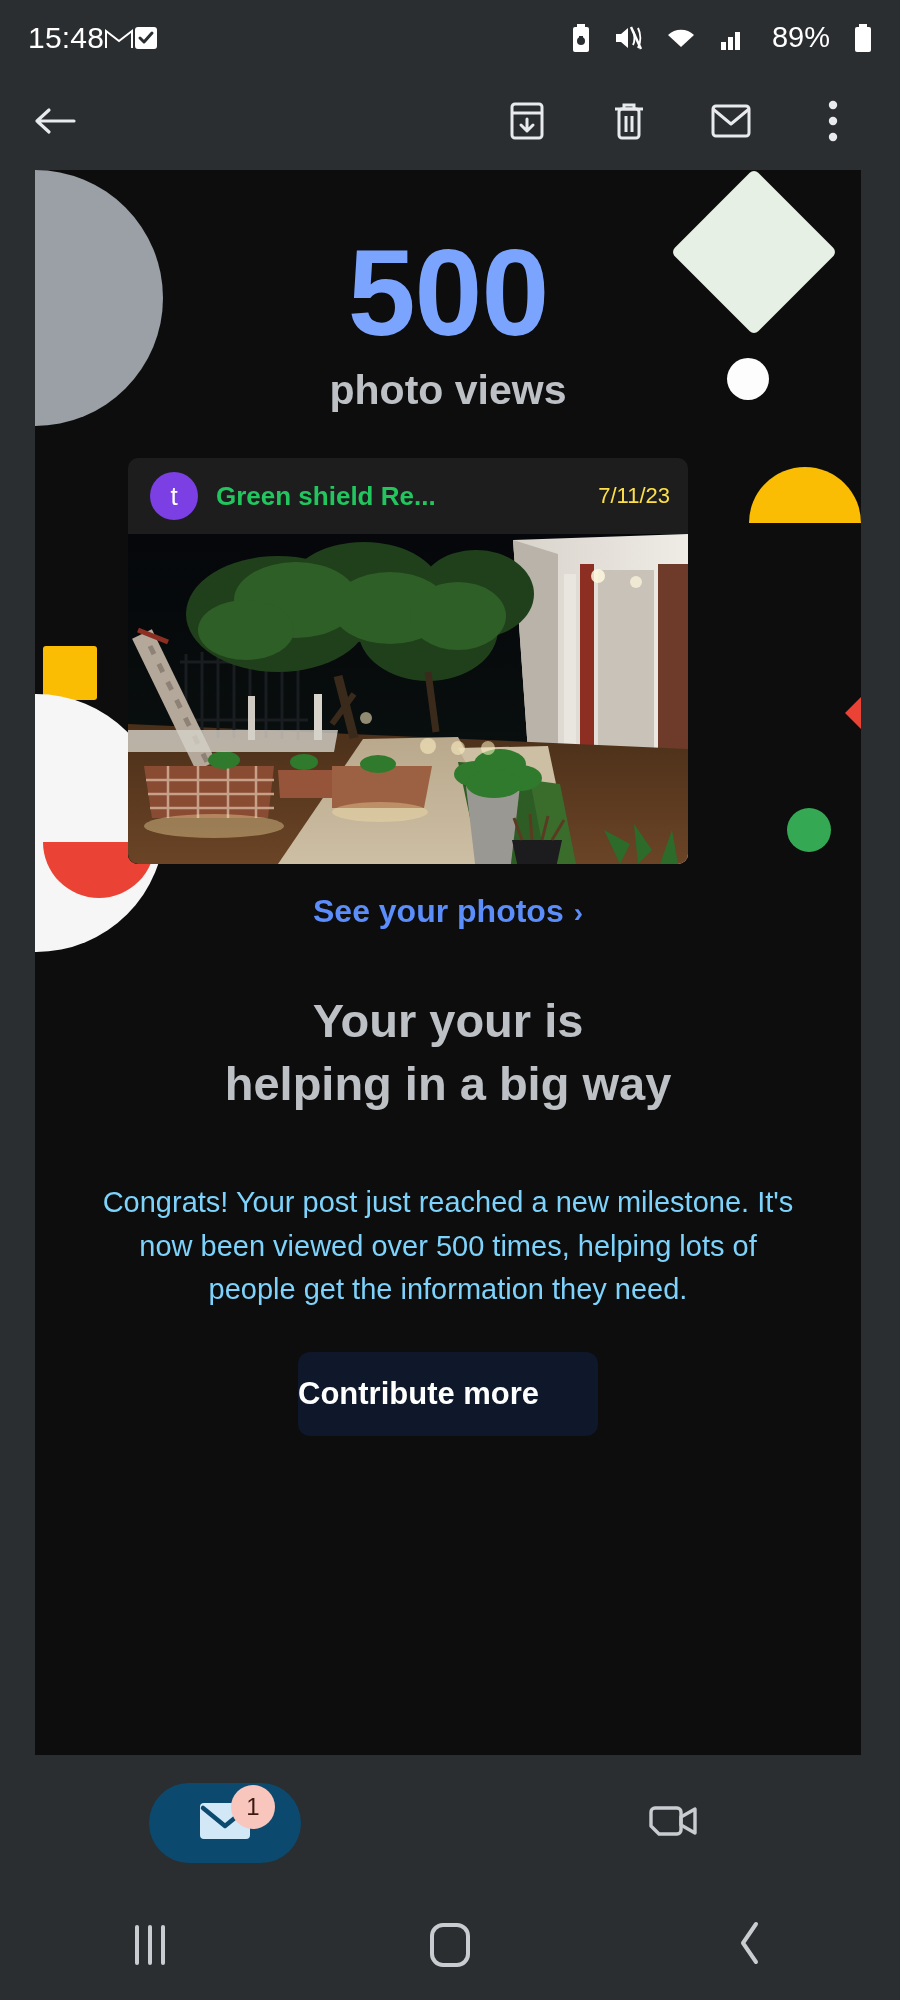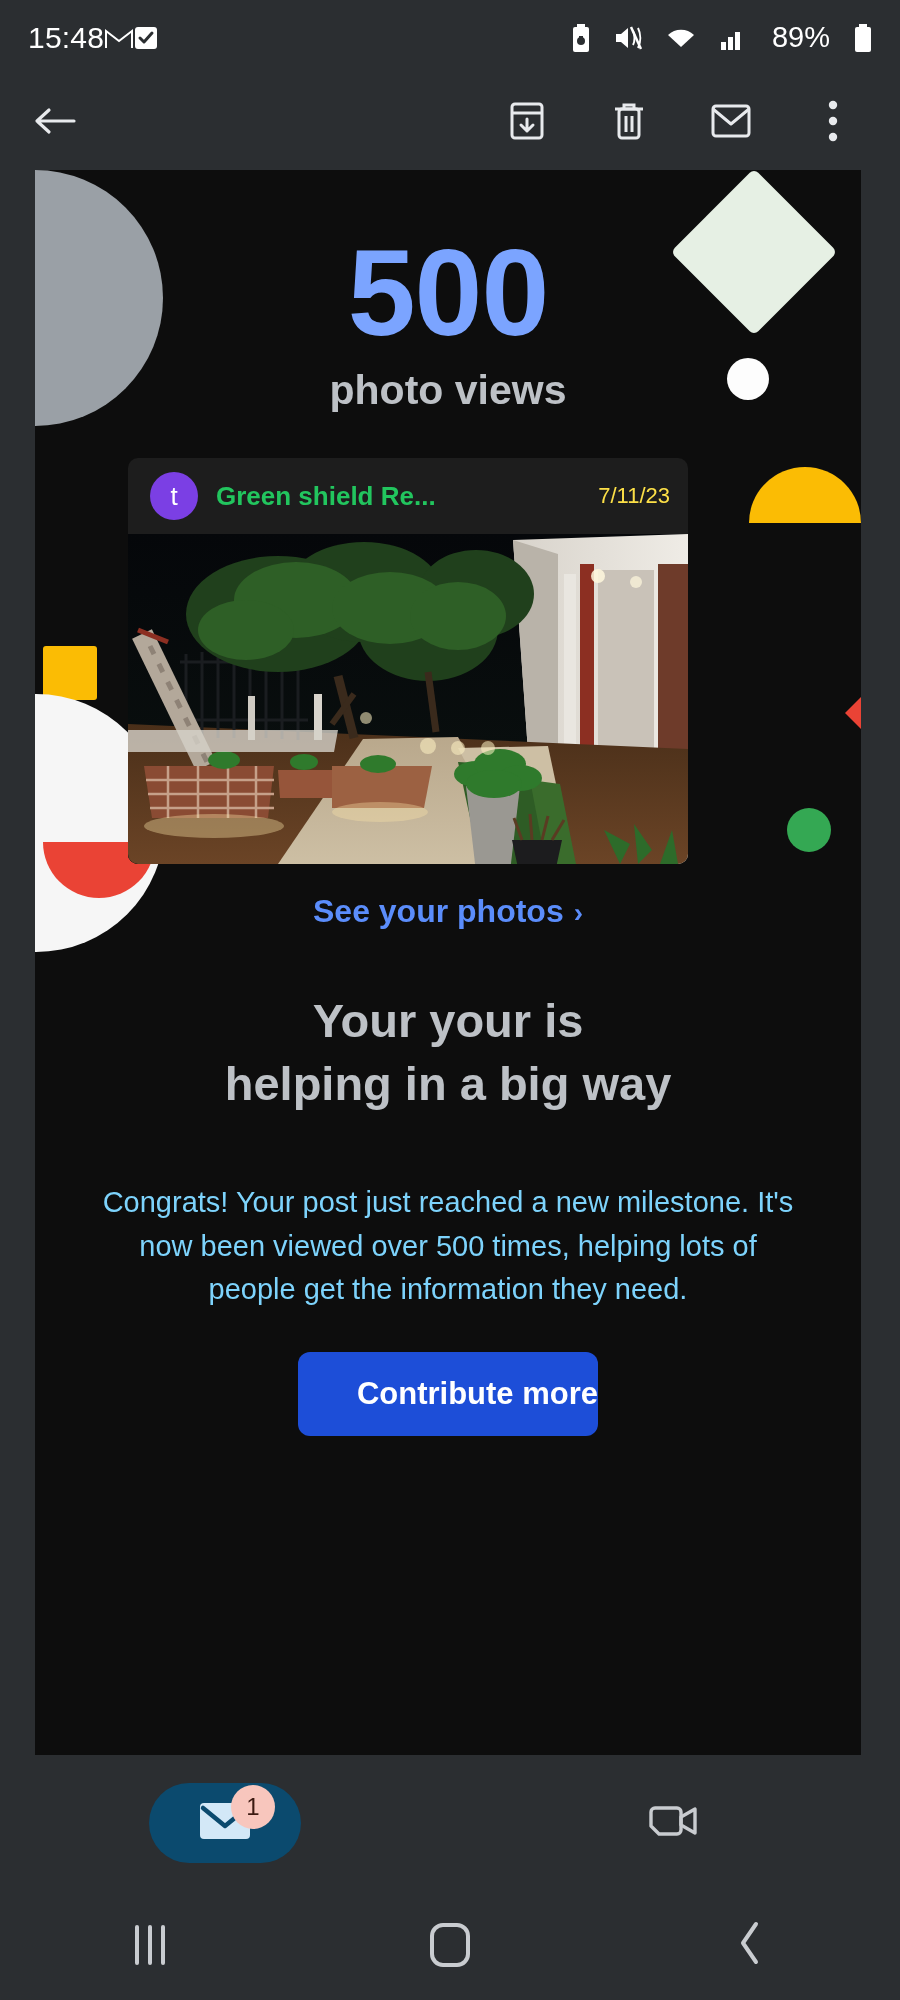--- a/index.html
+++ b/index.html
@@ -107,23 +107,23 @@
   .headline {
     position: absolute; left: 60px; right: 60px; top: 820px; text-align: center;
     color: #bdc1c6; font-size: 47px; font-weight: 700; line-height: 1.33;
   }
   .bodytext {
     position: absolute; left: 66px; right: 66px; top: 975px; text-align: center;
     color: #7dd3fc; font-size: 29px; line-height: 1.5; font-weight: 400; margin-top: 36px;
   }
   .cta {
     position: absolute; left: 50%; transform: translateX(-50%); top: 1182px;
-    width: 300px; height: 84px; background: #1d4ed8; border-radius: 12px;
+    width: 300px; height: 84px; background: #0f172a; border-radius: 12px;
     color: #fff; font-size: 31px; font-weight: 700;
-    display: flex; align-items: center; justify-content: flex-end;
+    display: flex; align-items: center; justify-content: flex-start;
   }
 
   
   .bottomnav {
     position: absolute; left: 0; top: 1755px; width: 900px; height: 135px;
     background: #2b2e31; display: flex; align-items: center;
   }
   .nav-item { flex: 1; display: flex; align-items: center; justify-content: center; position: relative; }
   .mail-pill {
     position: relative; width: 152px; height: 80px; border-radius: 40px;

